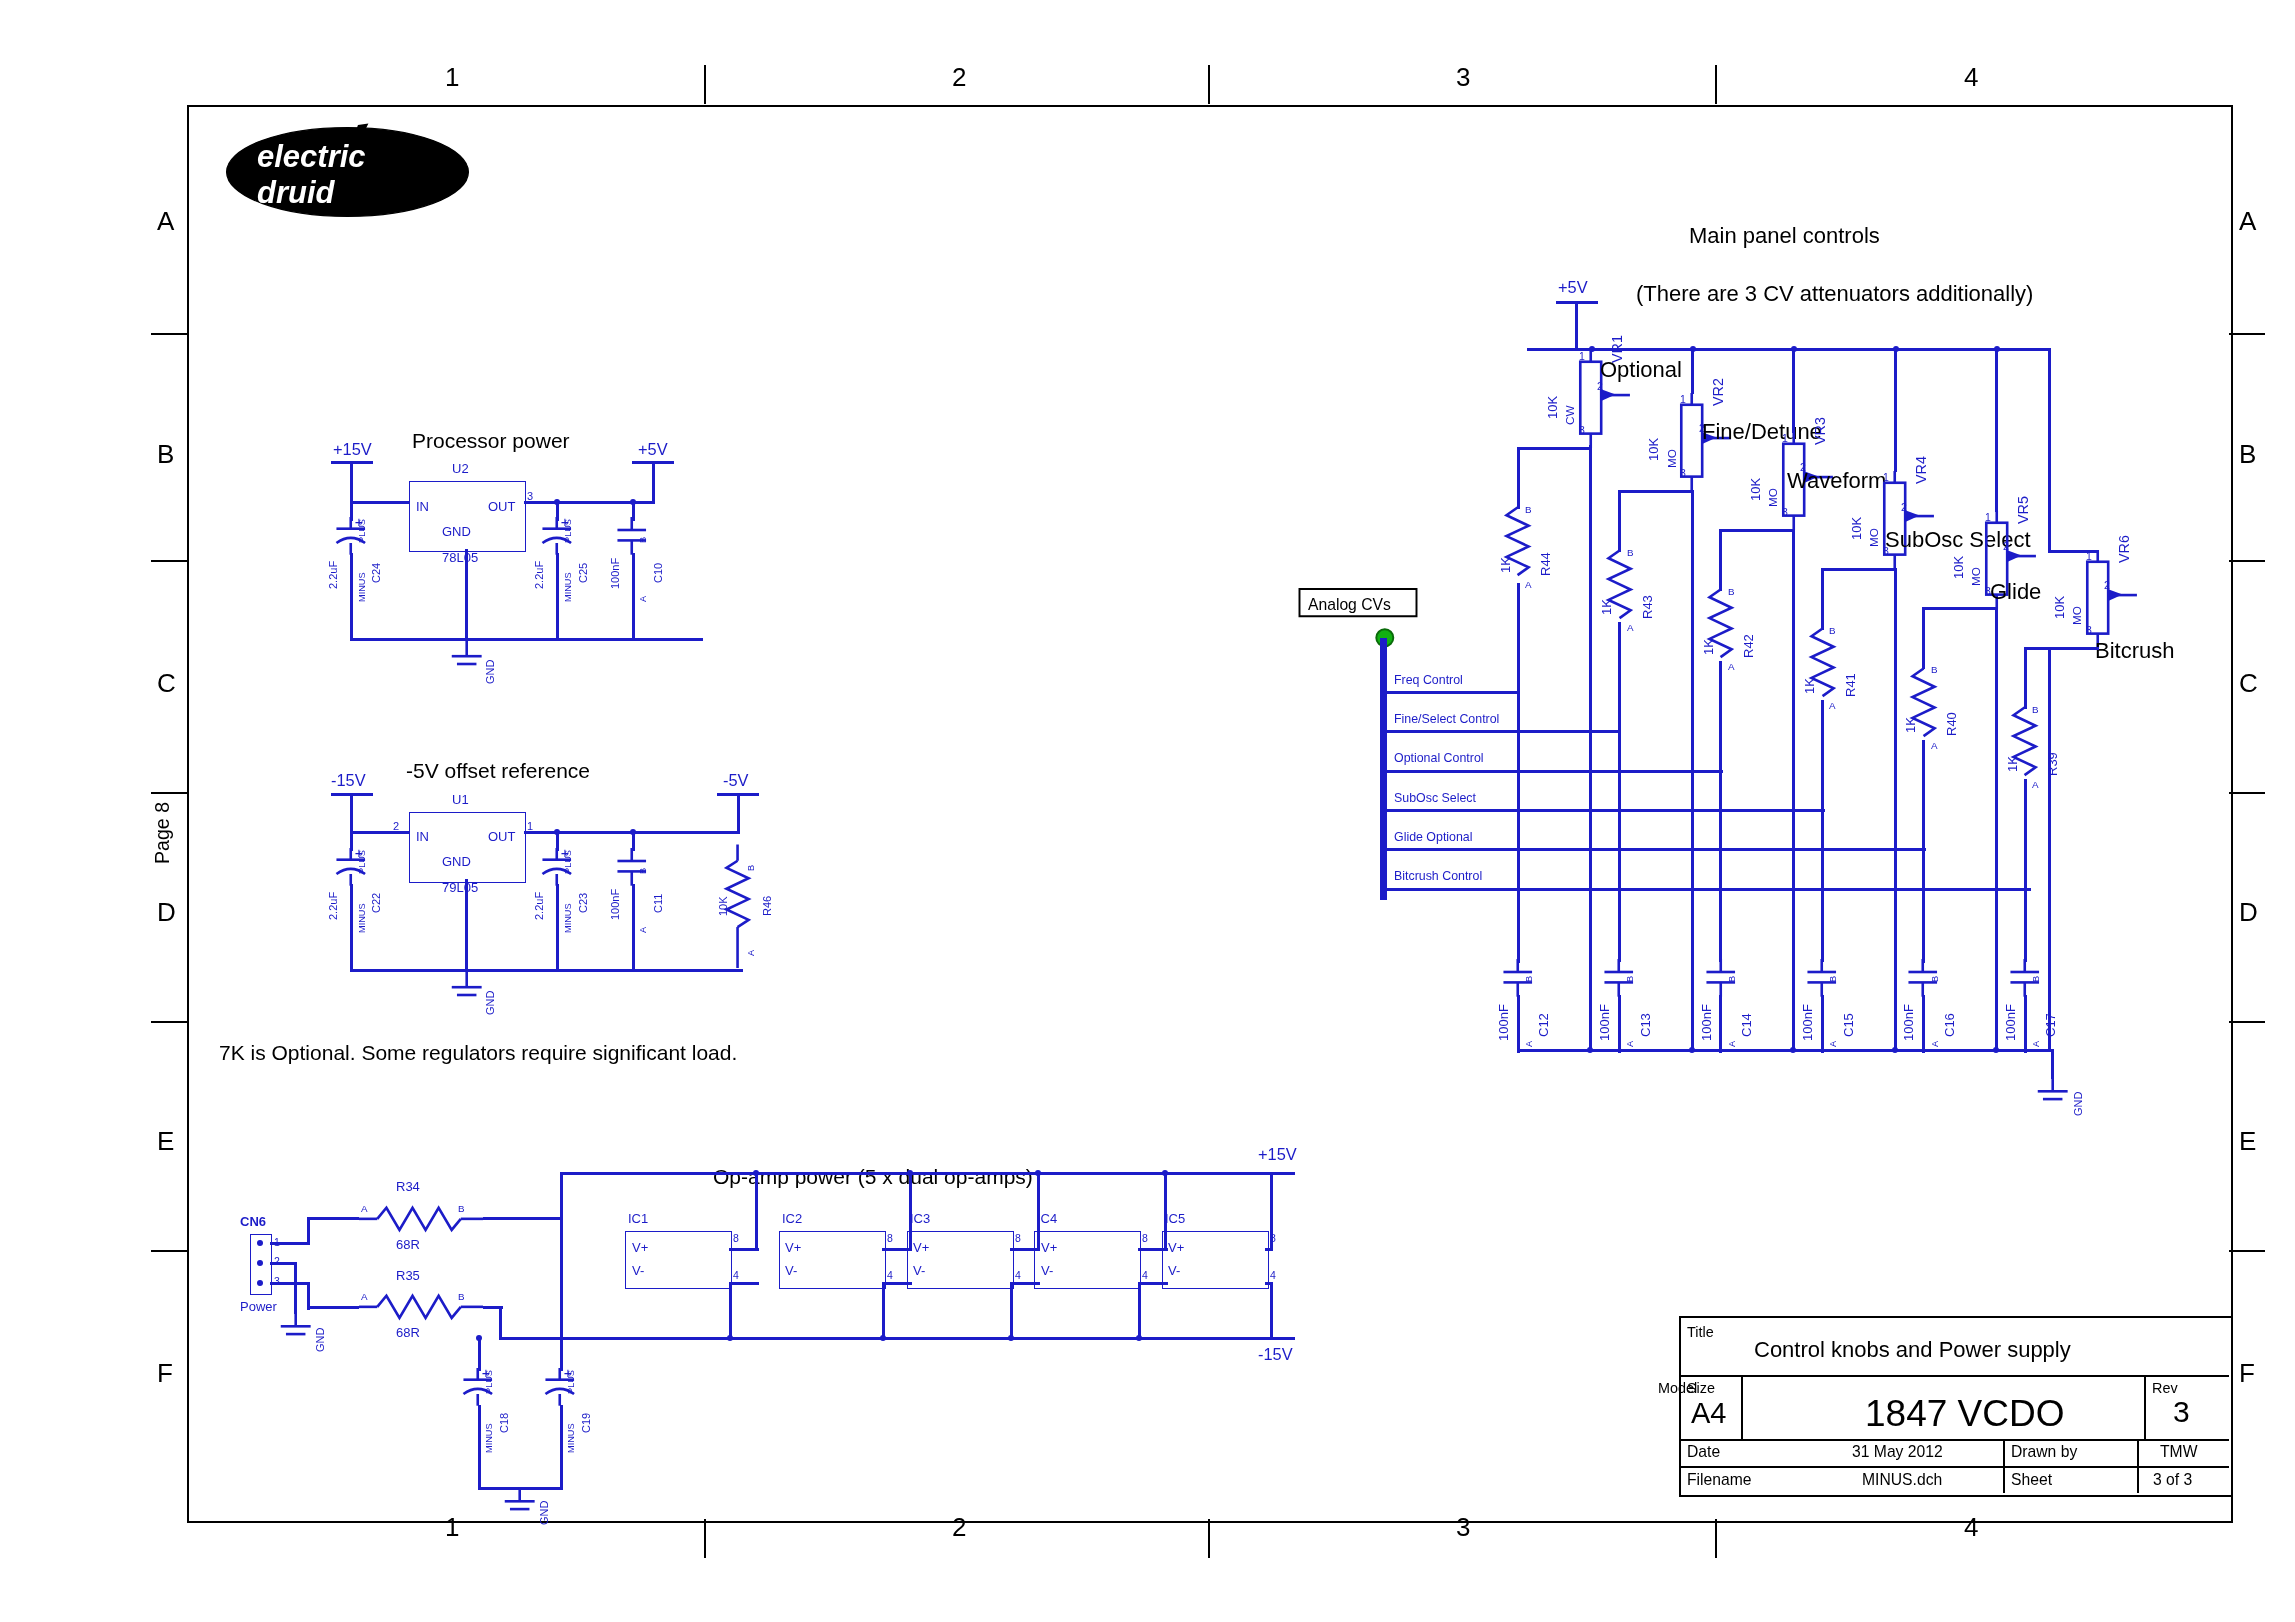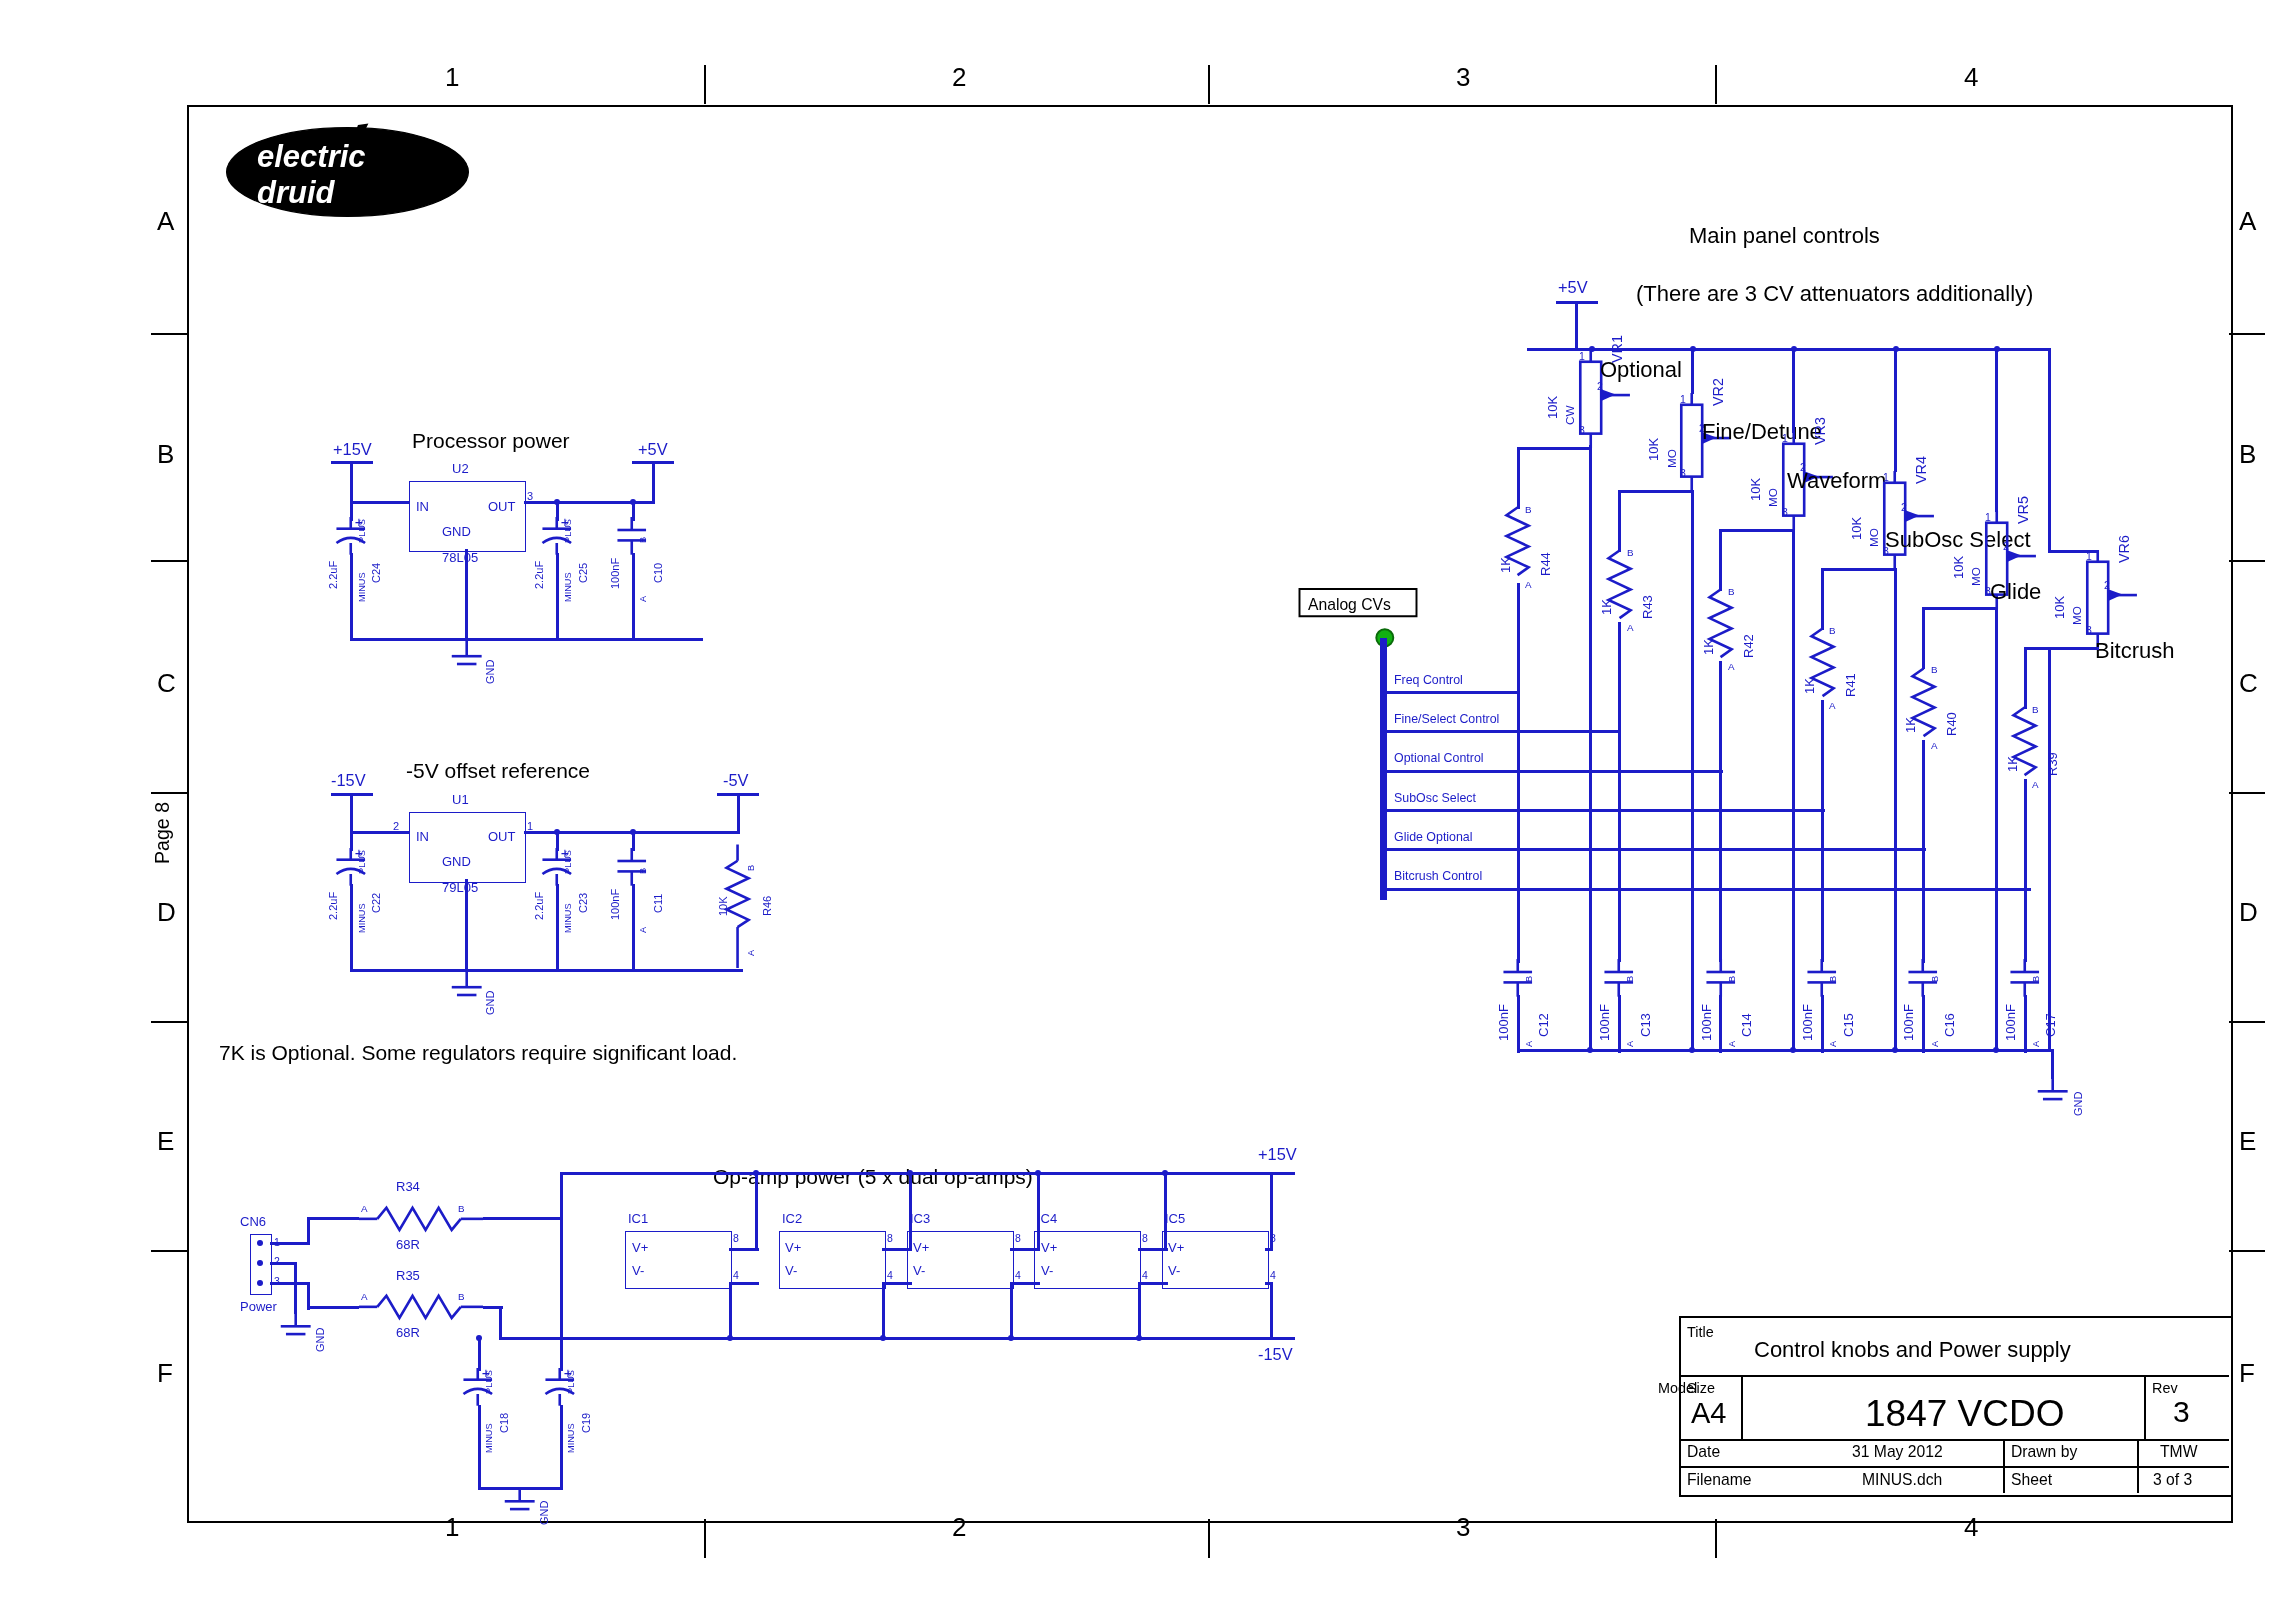--- a/index.html
+++ b/index.html
@@ -256,21 +256,21 @@
       <line x1="10" y1="28" x2="56" y2="28" stroke="#1c1cc8" stroke-width="4"></line>
       <line x1="18" y1="40" x2="48" y2="40" stroke="#1c1cc8" stroke-width="4"></line>
     </svg>
   </div>
   <div class="txt tiny rot90" style="left:484px;top:1015px;">GND</div>
 
   <div class="txt" style="left:219px;top:1041px;font-size:21px;">7K is Optional. Some regulators require significant load.</div>
 
   <div class="txt" style="left:713px;top:1165px;font-size:21px;">Op-amp power (5 x dual op-amps)</div>
 
-  <div class="txt small" style="left:240px;top:1214px;">CN6</div>
+  <div class="txt small" style="left:240px;top:1214px;font-weight:bold;">CN6</div>
   <div class="bluebox" style="left:250px;top:1234px;width:19.6px;height:59px;"></div>
   <div class="dot" style="left:257px;top:1240px;"></div>
   <div class="dot" style="left:257px;top:1260px;"></div>
   <div class="dot" style="left:257px;top:1280px;"></div>
   <div class="txt" style="left:274px;top:1236px;font-size:10.5px;color:#1c1cc8;">1</div>
   <div class="txt" style="left:274px;top:1255px;font-size:10.5px;color:#1c1cc8;">2</div>
   <div class="txt" style="left:274px;top:1275px;font-size:10.5px;color:#1c1cc8;">3</div>
   <div class="txt small" style="left:240px;top:1299px;">Power</div>
 
   <div class="blline" style="left:270px;top:1262px;width:26px;height:2.6px;"></div>

